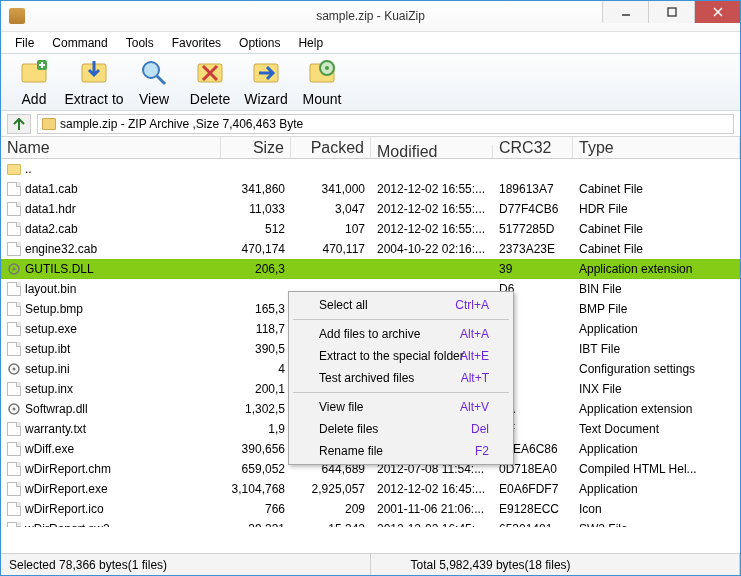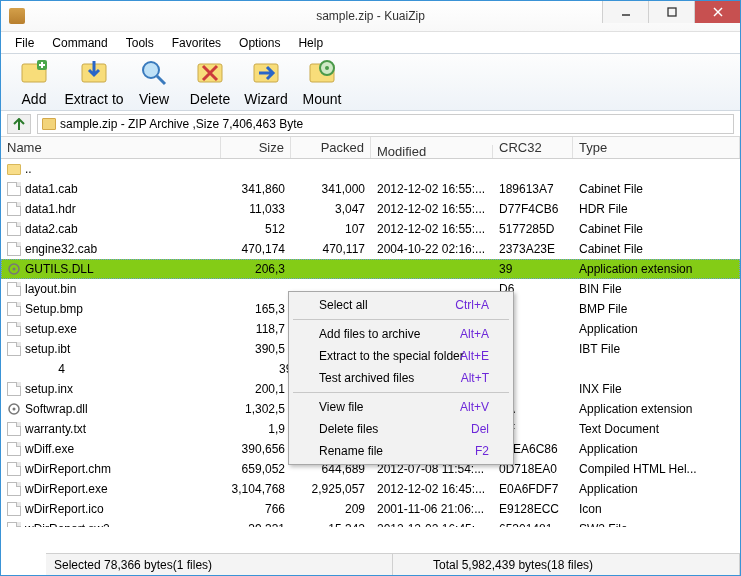--- a/index.html
+++ b/index.html
@@ -22,21 +22,21 @@
 .tool .tlabel { font-size: 14px; }
 .tool .ticon svg { width: 30px; height: 30px; }
 .tool.ext { width: 62px; }
 
 .pathbar { height: 26px; display: flex; align-items: center; padding: 0 6px; gap: 6px; border-bottom: 1px solid #d8d8d8; }
 .navbtn { width: 24px; height: 20px; background: #f0f0f0; border: 1px solid #ccc; display: flex; align-items: center; justify-content: center; }
 .pathbox { flex: 1; height: 20px; border: 1px solid #ccc; display: flex; align-items: center; padding: 0 4px; gap: 4px; background: #fff; }
 .pathbox .folder-icon { width: 14px; height: 12px; background: #f3d47a; border: 1px solid #d4a84a; border-radius: 1px; }
 
 .headers { height: 22px; display: flex; border-bottom: 1px solid #d0d0d0; background: #fafafa; }
-.hcol { border-right: 1px solid #e0e0e0; padding: 3px 6px; display: flex; align-items: center; font-size: 13px; color: #333; }
+.hcol { border-right: 1px solid #e0e0e0; padding: 3px 6px; display: flex; align-items: center; font-size: 16px; color: #333; }
 .col-name { width: 220px; }
 .col-size { width: 70px; justify-content: flex-end; }
 .col-packed { width: 80px; justify-content: flex-end; }
 .col-modified { width: 122px; margin-top: 8px; }
 .col-crc { width: 80px; }
 .col-type { flex: 1; }
 
 .filelist { height: 368px; overflow: hidden; background: #fff; }
 .row { height: 20px; display: flex; align-items: center; }
 .row:nth-child(odd){ background:#fff; }
@@ -47,21 +47,21 @@
 .row .c-packed { width: 80px; text-align: right; }
 .row .c-mod { width: 122px; }
 .row .c-crc { width: 80px; }
 .row .c-type { flex: 1; }
 .ficon { width: 14px; height: 14px; display: inline-flex; align-items: center; justify-content: center; flex-shrink: 0; }
 .ficon.folder { background: #f8dd89; border: 1px solid #d9b85a; border-radius: 1px; height: 11px; }
 .ficon.generic { background: #fff; border: 1px solid #bbb; position: relative; }
 .ficon.generic::after { content:''; position:absolute; top:-1px; right:-1px; width:4px; height:4px; background:#e8e8e8; border-left:1px solid #bbb; border-bottom:1px solid #bbb; }
 .ficon.cog { color:#6a6a6a; }
 
-.statusbar { position: absolute; bottom: 0; left: 0; right: 0; height: 22px; border-top: 1px solid #d0d0d0; display: flex; align-items: flex-start; background: #f4f4f4; margin-left: 45px; }
+.statusbar { position: absolute; bottom: 0; left: 0; right: 0; height: 22px; border-top: 1px solid #d0d0d0; display: flex; align-items: flex-start; background: #f4f4f4; }
 .statusbar .seg { padding: 0 8px; border-right: 1px solid #d0d0d0; height: 100%; display: flex; align-items: center; }
 .statusbar .seg.total { margin-left: auto; flex:1; padding-left: 40px; }
 
 .context-menu { position: absolute; left: 287px; top: 290px; width: 226px; background: #f2f2f2; border: 1px solid #a8a8a8; box-shadow: 2px 2px 4px rgba(0,0,0,.25); padding: 2px; }
 .cm-item { height: 22px; display: flex; align-items: center; padding: 0 22px 0 28px; position: relative; cursor: default; }
 .cm-item .shortcut { position: absolute; right: 22px; color: #6d28d9; }
 .cm-sep { height: 1px; background: #c8c8c8; margin: 3px 2px; }
 </style>
 </head>
 <body>
@@ -288,20 +288,29 @@
         <span class="ficon generic"></span>
         <span>setup.ibt</span>
       </div>
       <div class="cell c-size">390,5</div>
       <div class="cell c-packed"></div>
       <div class="cell c-mod"></div>
       <div class="cell c-crc">E0</div>
       <div class="cell c-type">IBT File</div>
     </div>
     <div class="row">
+      <div class="cell c-name">
+        <span class="ficon cog">
+          <svg width="14" height="14" viewBox="0 0 14 14">
+            <circle cx="7" cy="7" r="5" fill="none" stroke="#777" stroke-width="1.5"></circle>
+            <circle cx="7" cy="7" r="1.5" fill="#777"></circle>
+          </svg>
+        </span>
+        <span>setup.ini</span>
+      </div>
       <div class="cell c-size">4</div>
       <div class="cell c-packed"></div>
       <div class="cell c-mod"></div>
       <div class="cell c-crc">39</div>
       <div class="cell c-type">Configuration settings</div>
     </div>
     <div class="row">
       <div class="cell c-name">
         <span class="ficon generic"></span>
         <span>setup.inx</span>

